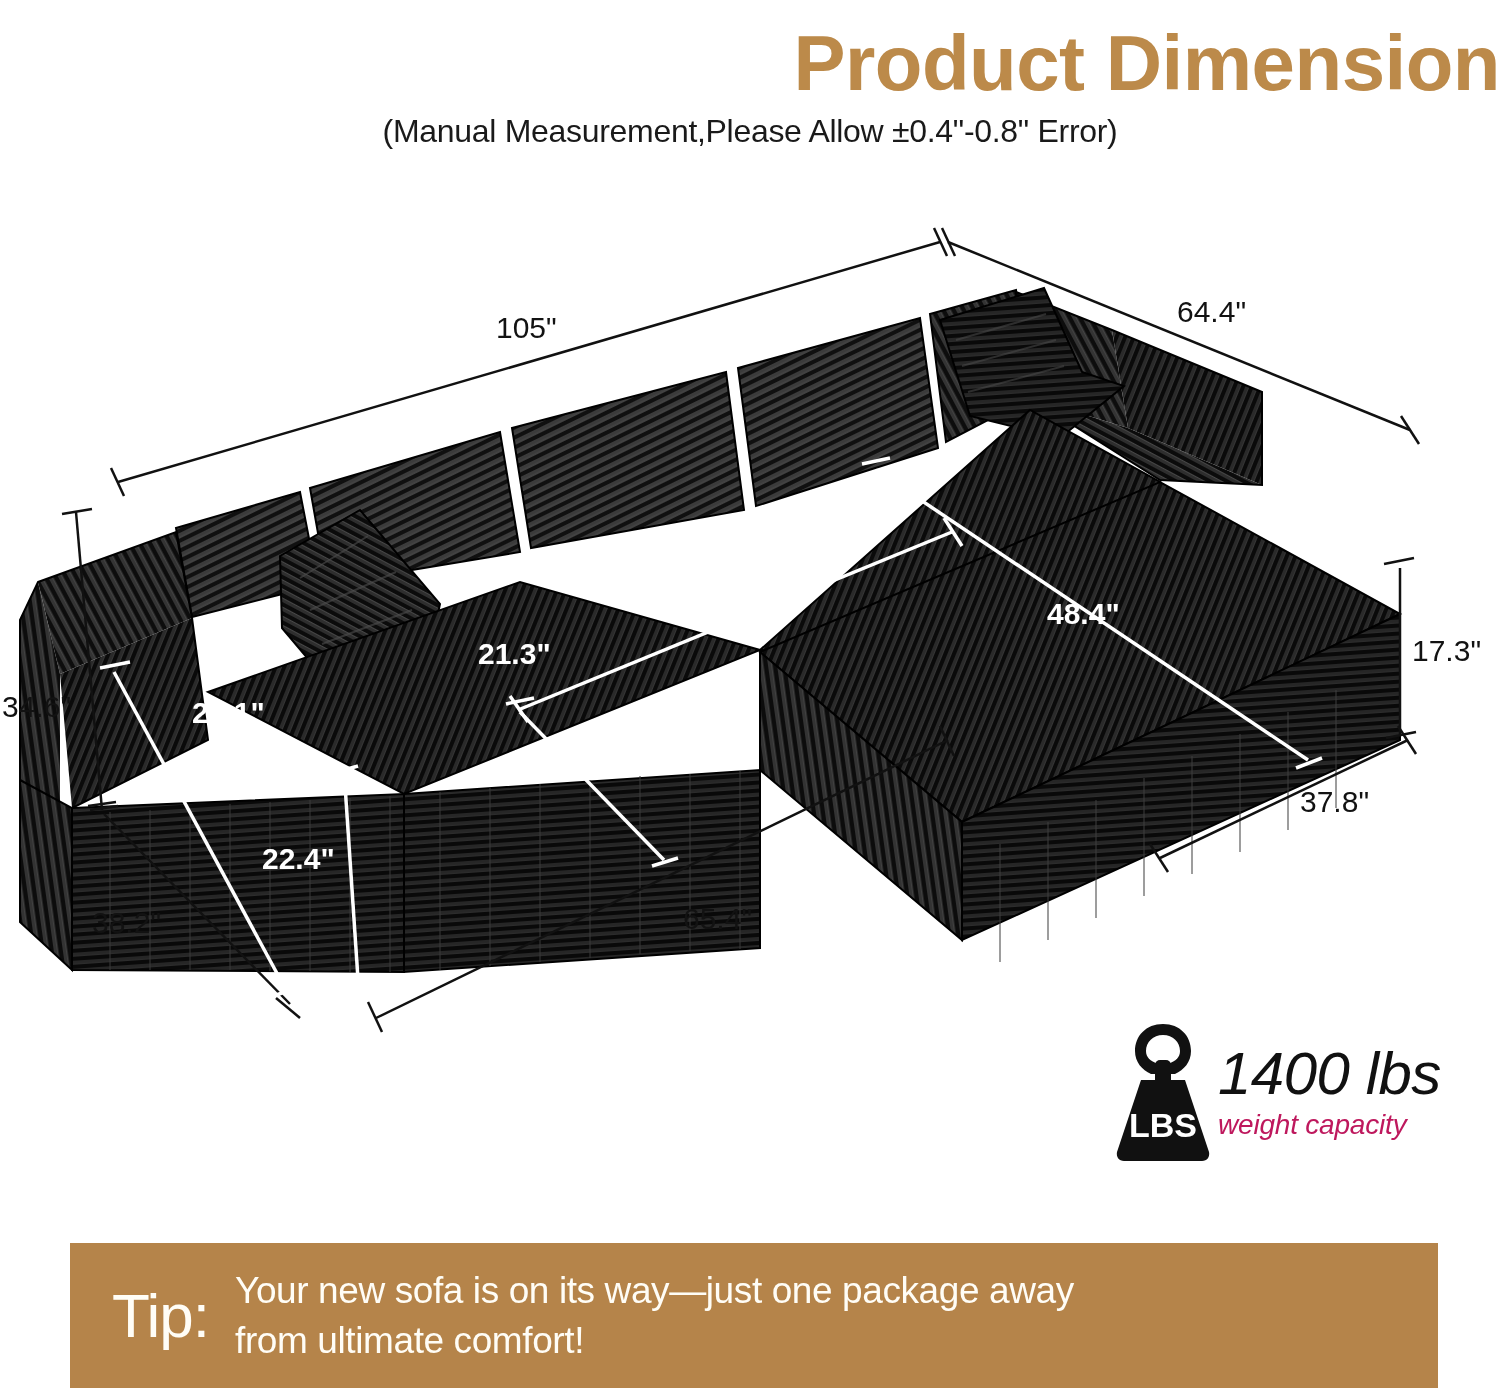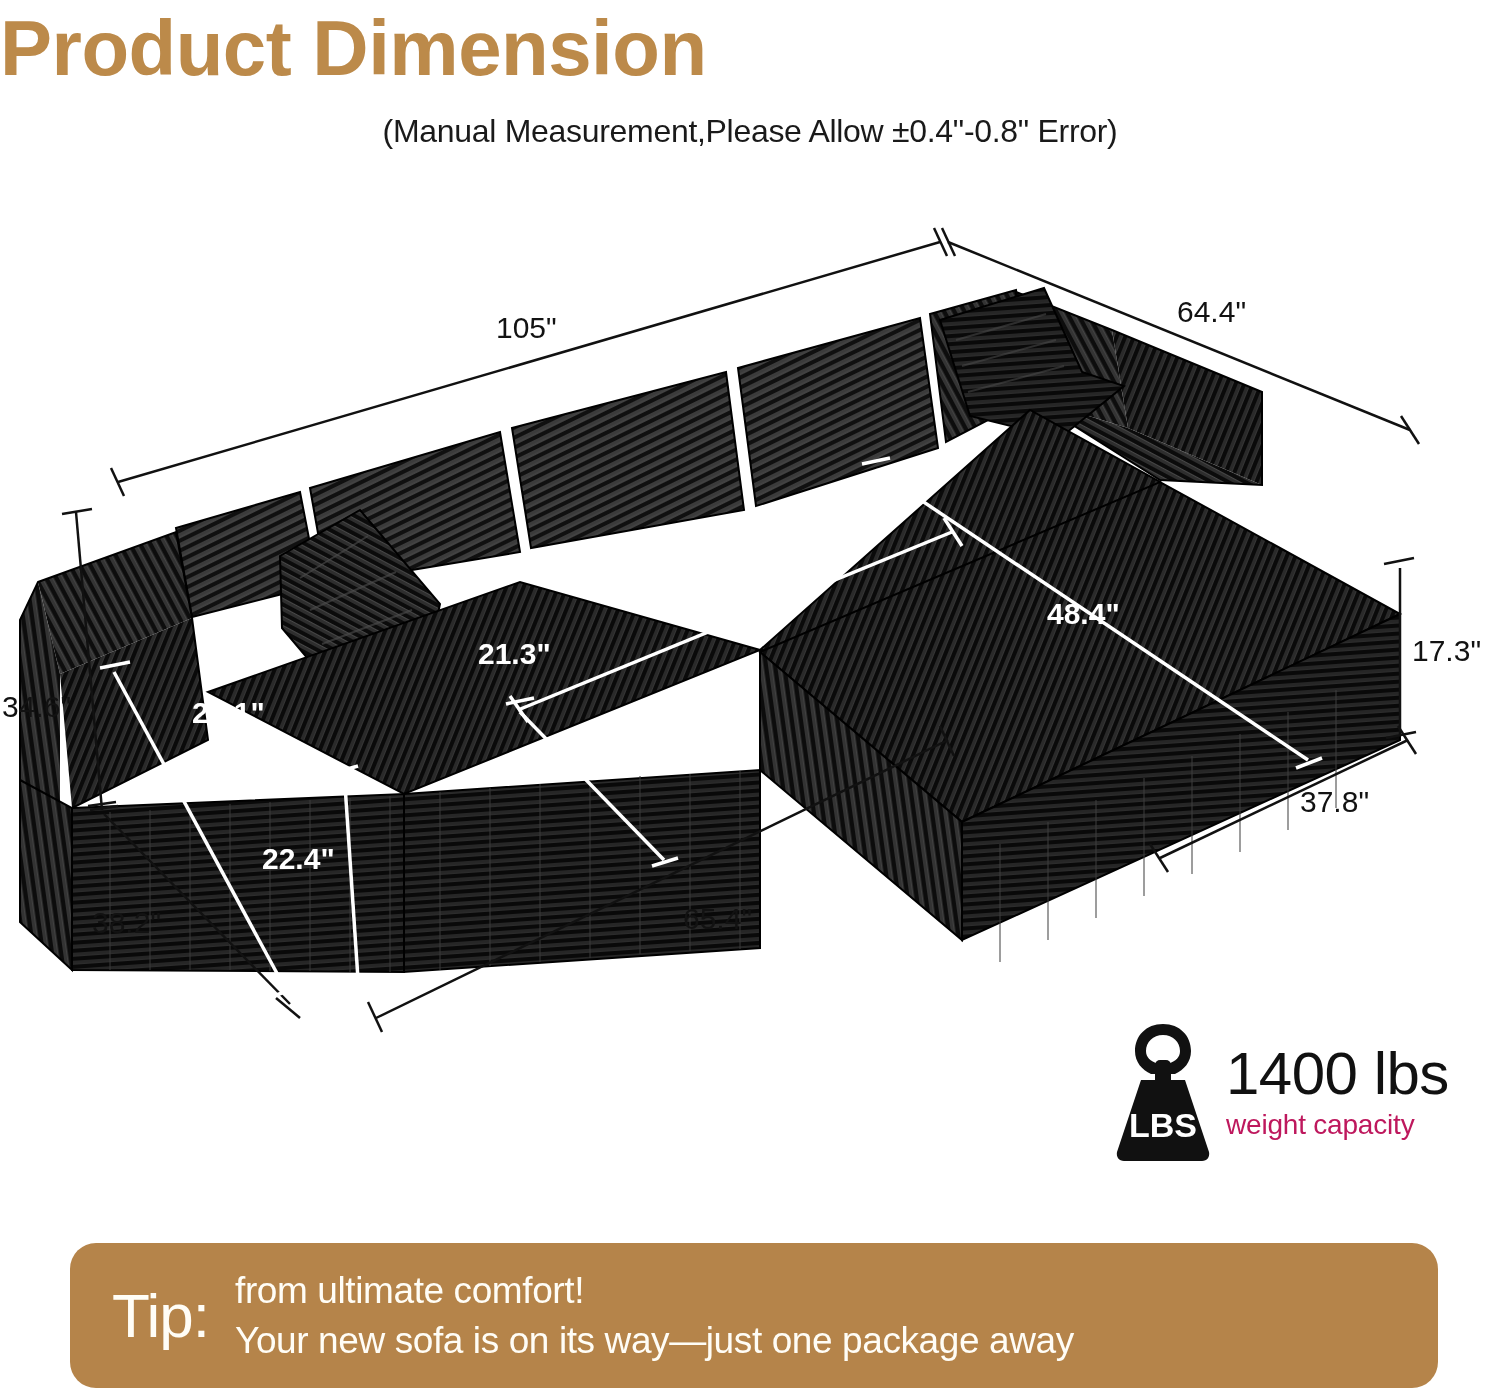--- a/index.html
+++ b/index.html
@@ -6,22 +6,22 @@
   body{
     width:1500px;height:1394px;
     background:#ffffff;
     font-family:"Liberation Sans","DejaVu Sans",sans-serif;
     overflow:hidden;position:relative;
   }
   .page{position:relative;width:1500px;height:1394px;}
 
   
   .title{
-    position:absolute;left:0;top:2px;width:1500px;
-    text-align:left;
+    position:absolute;left:0;top:17px;width:1500px;
+    text-align:right;
     font-size:78px;line-height:92px;font-weight:bold;
     color:#bc8a4a;letter-spacing:-0.5px;
   }
   .subtitle{
     position:absolute;left:0;top:109px;width:1500px;
     text-align:center;
     font-size:32px;line-height:44px;font-weight:normal;
     color:#1a1a1a;letter-spacing:-0.3px;
   }
 
@@ -38,39 +38,38 @@
   .dim.black{color:#121212;}
   .dim.white{color:#ffffff;font-weight:600;}
 
   
   .weight-badge{
     position:absolute;left:1108px;top:1012px;
     width:360px;height:160px;
     display:flex;align-items:center;
   }
   .weight-icon{width:110px;height:145px;flex:0 0 110px;}
-  .weight-text{margin-left:8px;}
+  .weight-text{margin-left:0;font-style:italic;}
   .weight-value{
     font-size:60px;line-height:64px;color:#111;font-weight:400;
     letter-spacing:-0.5px;
   }
   .weight-caption{
     font-size:28px;line-height:34px;color:#be185d;font-weight:400;
     margin-top:2px;letter-spacing:-0.2px;
   }
 
   
   .tip-banner{
     position:absolute;left:70px;top:1243px;
     width:1368px;height:145px;
     background:#b5844a;
     display:flex;align-items:center;
     box-sizing:border-box;
     padding:0 0 0 42px;
-    border-radius:26px;
   }
   .tip-label{
     font-size:62px;line-height:66px;color:#fffdf6;font-weight:400;
     flex:0 0 auto;margin-right:26px;letter-spacing:-1px;
   }
   .tip-text{
     font-size:37px;line-height:50px;color:#fffdf6;font-weight:400;
     letter-spacing:-0.4px;
   }
 </style>
@@ -309,18 +308,18 @@
     </svg>
     <div class="weight-text">
       <div class="weight-value">1400 lbs</div>
       <div class="weight-caption">weight capacity</div>
     </div>
   </div>
 
   <div class="tip-banner">
     <div class="tip-label">Tip:</div>
     <div>
+      <div class="tip-text">Your new sofa is on its way—just one package away</div>
       <div class="tip-text">from ultimate comfort!</div>
-      <div class="tip-text">Your new sofa is on its way—just one package away</div>
     </div>
   </div>
 
 </div>
 
 </body></html>

